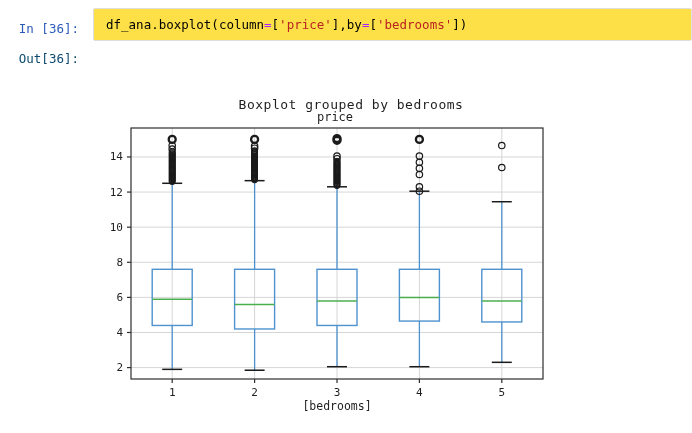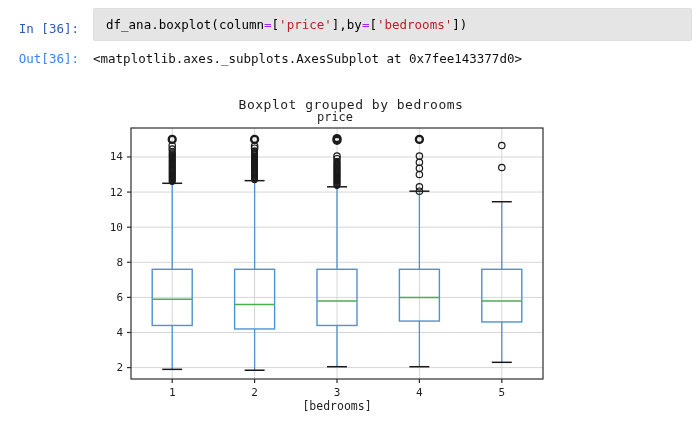--- a/index.html
+++ b/index.html
@@ -15,36 +15,36 @@
     flex:0 0 93px;box-sizing:border-box;
     padding-right:14px;text-align:right;
     font-family:"DejaVu Sans Mono",monospace;
     font-size:12.5px;line-height:17px;
     white-space:pre;
   }
   .in-row{margin-top:8px;}
   .in-row .prompt{padding-top:8px;color:#2c5bb8;}
   .input-area{
     flex:1 1 auto;
-    background:#e5e5e5;
+    background:#fde047;
     border:1px solid #dedede;
     border-radius:2px;
     padding:7px 8px 7px 12px;
     min-height:17px;
   }
   .code, .output-text{
     font-family:"DejaVu Sans Mono",monospace;
     font-size:12.5px;line-height:17px;
     color:#000;white-space:pre;
   }
   .tok-plain{color:#000;}
   .tok-operator{color:#aa22ff;}
   .tok-string{color:#ba2121;}
   .out-row{margin-top:9px;}
-  .out-row .prompt{color:#3b82f6;}
+  .out-row .prompt{color:#0c4a6e;}
   .output-text{color:#111;}
   .figure{
     margin:22px 0 0 88px;
     width:470px;height:345px;
   }
   svg text{
     font-family:"DejaVu Sans Mono",monospace;
     fill:#1f1f1f;
   }
 </style>
@@ -53,21 +53,20 @@
 
 <div class="row in-row">
   <div class="prompt">In [36]:</div>
   <div class="input-area">
     <div class="code"><span class="tok-plain">df_ana.boxplot(column</span><span class="tok-operator">=</span><span class="tok-plain">[</span><span class="tok-string">'price'</span><span class="tok-plain">],by</span><span class="tok-operator">=</span><span class="tok-plain">[</span><span class="tok-string">'bedrooms'</span><span class="tok-plain">])</span></div>
   </div>
 </div>
 
 <div class="row out-row">
   <div class="prompt">Out[36]:</div>
-  <div class="output-text">&lt;matplotlib.axes._subplots.AxesSubplot at 0x7fee143377d0&gt;</div>
 </div>
 
 <div class="figure">
   <svg width="470" height="345" viewBox="0 0 470 345">
       <line x1="43" y1="278.5909090909091" x2="455" y2="278.5909090909091" stroke="#d6d6d6" stroke-width="1"></line>
       <line x1="43" y1="243.48601398601397" x2="455" y2="243.48601398601397" stroke="#d6d6d6" stroke-width="1"></line>
       <line x1="43" y1="208.38111888111888" x2="455" y2="208.38111888111888" stroke="#d6d6d6" stroke-width="1"></line>
       <line x1="43" y1="173.2762237762238" x2="455" y2="173.2762237762238" stroke="#d6d6d6" stroke-width="1"></line>
       <line x1="43" y1="138.17132867132867" x2="455" y2="138.17132867132867" stroke="#d6d6d6" stroke-width="1"></line>
       <line x1="43" y1="103.06643356643357" x2="455" y2="103.06643356643357" stroke="#d6d6d6" stroke-width="1"></line>

